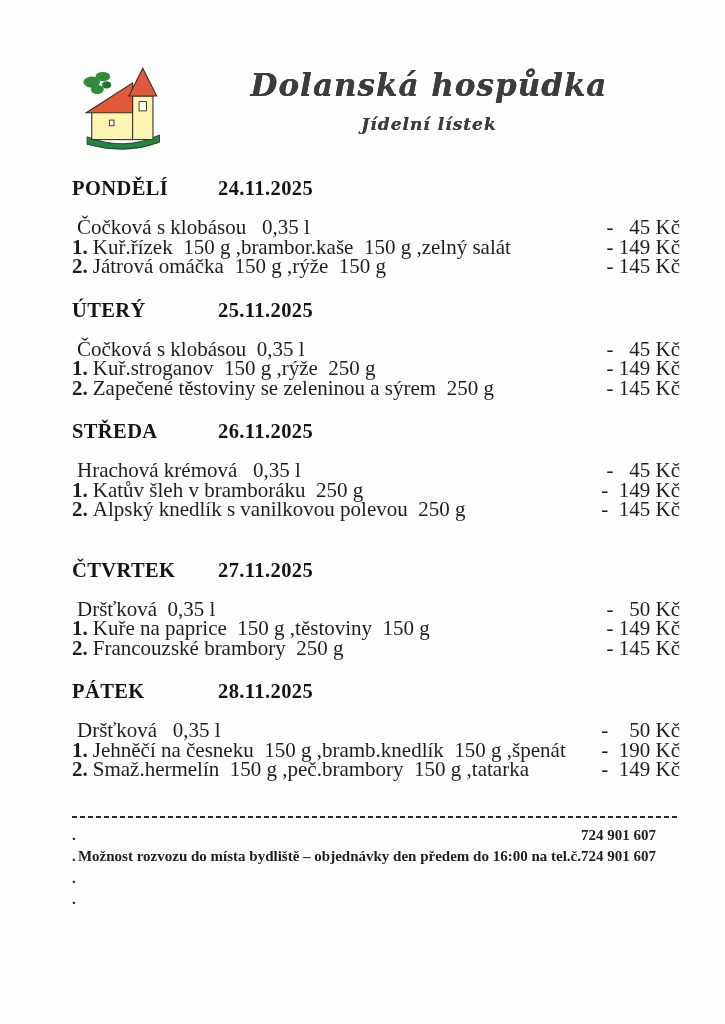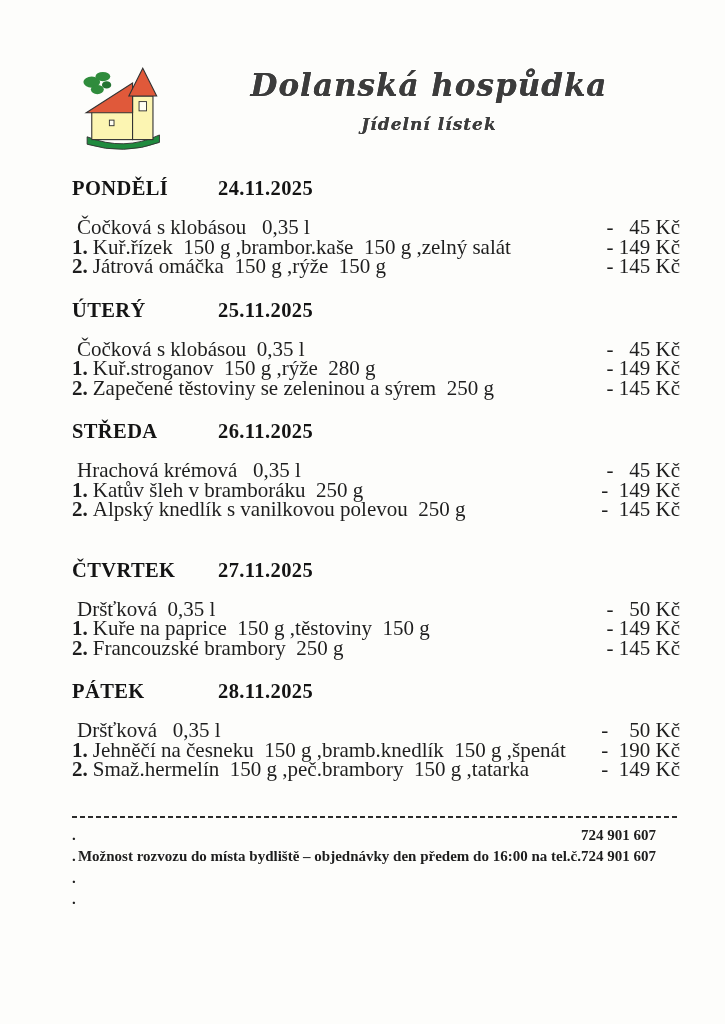--- a/index.html
+++ b/index.html
@@ -115,21 +115,21 @@
   <section class="day">
     <div class="day-header">
       <span class="day-name">ÚTERÝ</span><span class="day-date">25.11.2025</span>
     </div>
     <div class="items">
       <div class="row">
         <span class="num"></span><span class="itext">Čočková s klobásou  0,35 l</span>
         <span class="price">-   45 Kč</span>
       </div>
       <div class="row">
-        <span class="num">1.</span><span class="itext">Kuř.stroganov  150 g ,rýže  280 g</span>
+        <span class="num">1.</span><span class="itext">Kuř.stroganov  150 g ,rýže  250 g</span>
         <span class="price">- 149 Kč</span>
       </div>
       <div class="row">
         <span class="num">2.</span><span class="itext">Zapečené těstoviny se zeleninou a sýrem  250 g</span>
         <span class="price">- 145 Kč</span>
       </div>
     </div>
   </section>
 
   <section class="day">

